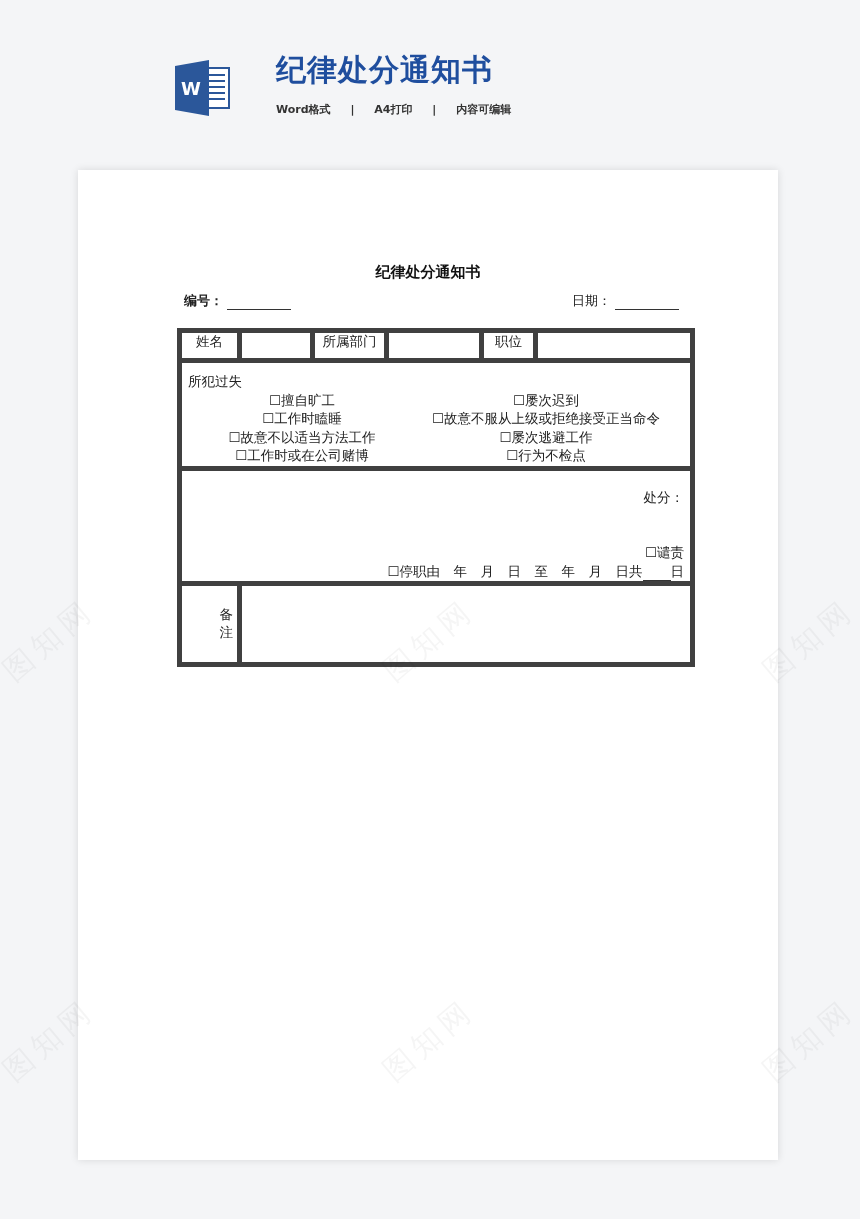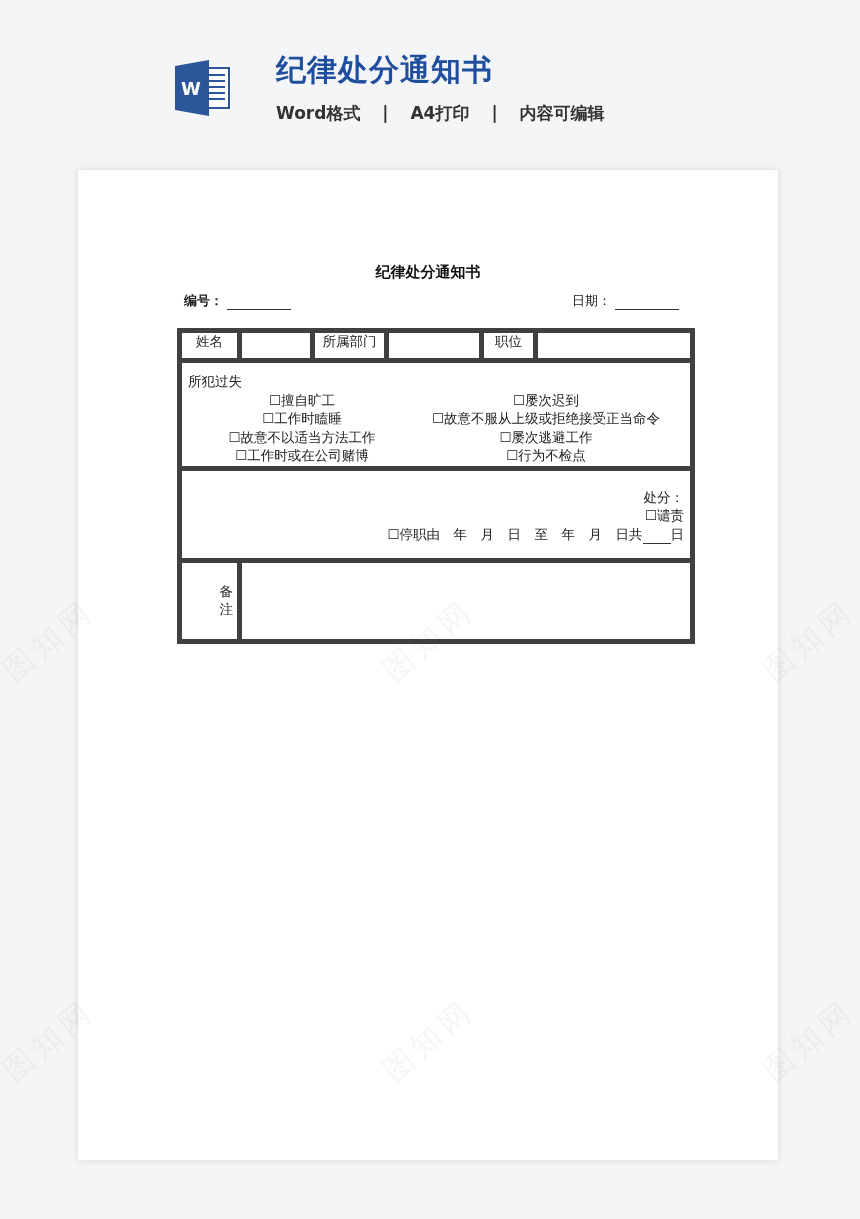--- a/index.html
+++ b/index.html
@@ -1,20 +1,20 @@
 <!DOCTYPE html>
 <html><head>
 <meta charset="utf-8">
 <style>
   html,body{margin:0;padding:0;}
   body{width:860px;height:1219px;background:#f4f5f7;position:relative;overflow:hidden;font-family:"Liberation Serif","DejaVu Serif",serif;}
   .header{position:absolute;left:0;top:0;width:860px;height:170px;}
   .word-icon{position:absolute;left:175px;top:60px;width:56px;height:56px;}
   .h-title{position:absolute;left:276px;top:50px;font-family:"DejaVu Sans",sans-serif;font-weight:bold;font-size:30px;color:#1f4e9e;letter-spacing:1px;}
-  .h-sub{position:absolute;left:276px;top:102px;font-family:"DejaVu Sans",sans-serif;font-weight:bold;font-size:17px;color:#333;white-space:nowrap;}
+  .h-sub{position:absolute;left:276px;top:102px;font-family:"DejaVu Sans",sans-serif;font-weight:bold;font-size:11px;color:#333;white-space:nowrap;}
   .h-sub span{display:inline-block;}
   .sep{margin:0 16px;color:#333;}
   .paper{position:absolute;left:78px;top:170px;width:700px;height:990px;background:#fff;box-shadow:0 0 8px rgba(0,0,0,0.12);}
   .doc-title{position:absolute;left:0;width:700px;top:93px;text-align:center;font-size:15px;font-weight:bold;color:#111;}
   .meta{position:absolute;top:122px;font-size:13px;color:#222;}
   .meta .ul{display:inline-block;width:64px;border-bottom:1px solid #333;height:14px;vertical-align:bottom;margin-left:4px;}
   table.form{position:absolute;left:99px;top:158px;width:518px;border-collapse:collapse;font-size:13.5px;color:#222;}
   table.form td{border:5px solid #404040;padding:0 6px;vertical-align:top;}
   .r1 td{height:25px;vertical-align:middle;}
   .center{text-align:center;}
@@ -87,21 +87,21 @@
           <div>☐故意不以适当方法工作</div>
           <div>☐屡次逃避工作</div>
           <div>☐工作时或在公司赌博</div>
           <div>☐行为不检点</div>
         </div>
       </td>
     </tr>
     <tr>
       <td colspan="6" style="height:92px;padding-top:18px;box-sizing:border-box;text-align:right;">
         <div class="line">处分：</div>
-        <div class="line" style="padding-left:50px;">☐谴责</div>
+        <div class="line" style="padding-left:50px;margin-top:37px;">☐谴责</div>
         <div class="line" style="padding-left:50px;">
           <span>☐停职由　年　月　日　至　年　月　日共</span><span class="ul2" style="width:28px;"></span><span>日</span>
         </div>
       </td>
     </tr>
     <tr>
       <td style="height:76px;vertical-align:middle;text-align:right;padding:0 4px;">备　　注</td>
       <td colspan="5"></td>
     </tr>
   </tbody>

